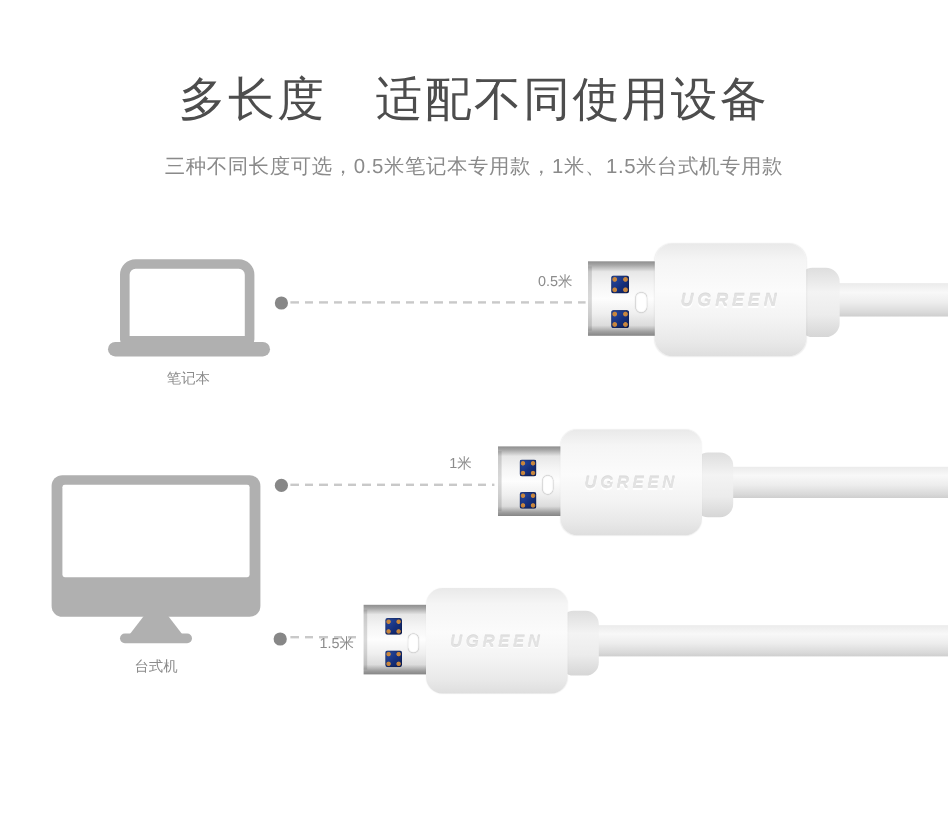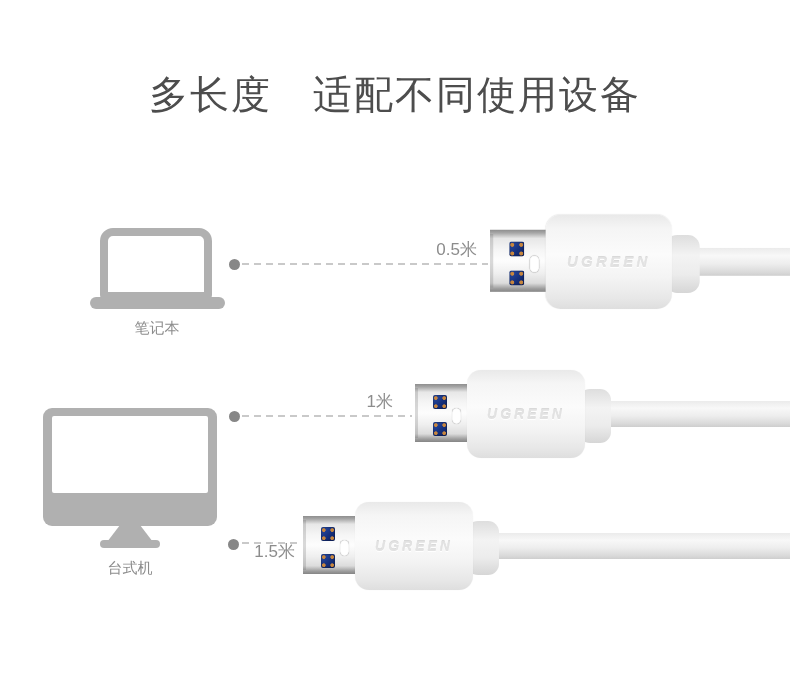--- a/index.html
+++ b/index.html
@@ -1,43 +1,43 @@
 <!DOCTYPE html>
 <html><head>
 <meta charset="utf-8">
 <style>
   html,body{margin:0;padding:0;background:#ffffff;}
   .canvas{
-    position:relative;width:790px;height:600px;margin:12px auto;background:#ffffff;
+    position:relative;width:790px;height:600px;margin:0 auto;background:#ffffff;
     overflow:hidden;font-family:"Liberation Sans","DejaVu Sans",sans-serif;
   }
   
   .title{position:absolute;left:0;top:56px;width:100%;margin:0;text-align:center;
     font-size:39px;font-weight:400;letter-spacing:2px;color:#4d4d4d;}
   .subtitle{position:absolute;left:0;top:127px;width:100%;margin:0;text-align:center;
     font-size:17px;font-weight:400;color:#8a8a8a;letter-spacing:.5px;}
   
   .laptop-screen{position:absolute;left:100px;top:216px;width:112px;height:72px;
     box-sizing:border-box;border:8px solid #b0b0b0;border-radius:13px 13px 5px 5px;background:#fff;}
   .laptop-base{position:absolute;left:90px;top:285px;width:135px;height:12px;
     border-radius:6px;background:#b0b0b0;}
   .mon-body{position:absolute;left:43px;top:396px;width:174px;height:118px;
     border-radius:9px;background:#b0b0b0;}
   .mon-screen{position:absolute;left:9px;top:8px;width:156px;height:77px;background:#fff;border-radius:2px;}
   .mon-stand{position:absolute;left:107px;top:512px;width:46px;height:18px;background:#b0b0b0;
     clip-path:polygon(30% 0,70% 0,100% 100%,0 100%);}
   .mon-base{position:absolute;left:100px;top:528px;width:60px;height:8px;border-radius:4px;background:#b0b0b0;}
-  .device-label{position:absolute;font-size:15px;color:#8c8c8c;text-align:center;}
+  .device-label{position:absolute;font-size:12px;color:#8c8c8c;text-align:center;}
   .laptop-label{left:97px;top:307px;width:120px;}
   .desktop-label{left:70px;top:547px;width:120px;}
   
   .dot{position:absolute;width:11px;height:11px;border-radius:50%;background:#878787;}
   .dash{position:absolute;height:2px;
     background:repeating-linear-gradient(to right,#c9c9c9 0 7px,transparent 7px 12px);}
-  .len-label{position:absolute;font-size:17px;color:#8c8c8c;white-space:nowrap;}
+  .len-label{position:absolute;font-size:12px;color:#8c8c8c;white-space:nowrap;}
   .dot1{left:229px;top:247px;} .dash1{left:242px;top:251px;width:246px;} .lbl1{right:313px;top:226px;}
   .dot2{left:229px;top:399px;} .dash2{left:242px;top:403px;width:170px;} .lbl2{right:397px;top:378px;text-align:center;}
   .dot3{left:228px;top:527px;} .dash3{left:242px;top:530px;width:58px;}  .lbl3{right:495px;top:528px;}
   
   .cable{position:absolute;height:92px;}
   .cable .wire{position:absolute;left:185px;top:31px;height:26px;right:0;z-index:1;
     background:linear-gradient(to bottom,#ebebeb 0%,#f8f8f8 28%,#ededed 58%,#d9d9d9 88%,#cecece 100%);}
   .cable .boot{position:absolute;left:164px;top:19px;width:32px;height:54px;border-radius:11px;z-index:2;
     background:linear-gradient(to bottom,#dedede,#f3f3f3 35%,#ececec 68%,#d6d6d6);}
   .cable .metal{position:absolute;left:0;top:14px;width:56px;height:58px;z-index:2;
@@ -64,20 +64,21 @@
   #cable1{left:490px;top:206px;width:300px;transform:scale(1.07);transform-origin:0 46px;}
   #cable2{left:415px;top:358px;width:375px;}
   #cable3{left:303px;top:490px;width:487px;}
 </style>
 </head>
 <body>
 
 <div class="canvas">
 
   <h1 class="title">多长度　适配不同使用设备</h1>
+  <p class="subtitle">三种不同长度可选，0.5米笔记本专用款，1米、1.5米台式机专用款</p>
 
   <div class="laptop-screen"></div>
   <div class="laptop-base"></div>
   <div class="device-label laptop-label">笔记本</div>
 
   <div class="mon-body">
     <div class="mon-screen"></div>
   </div>
   <div class="mon-stand"></div>
   <div class="mon-base"></div>

